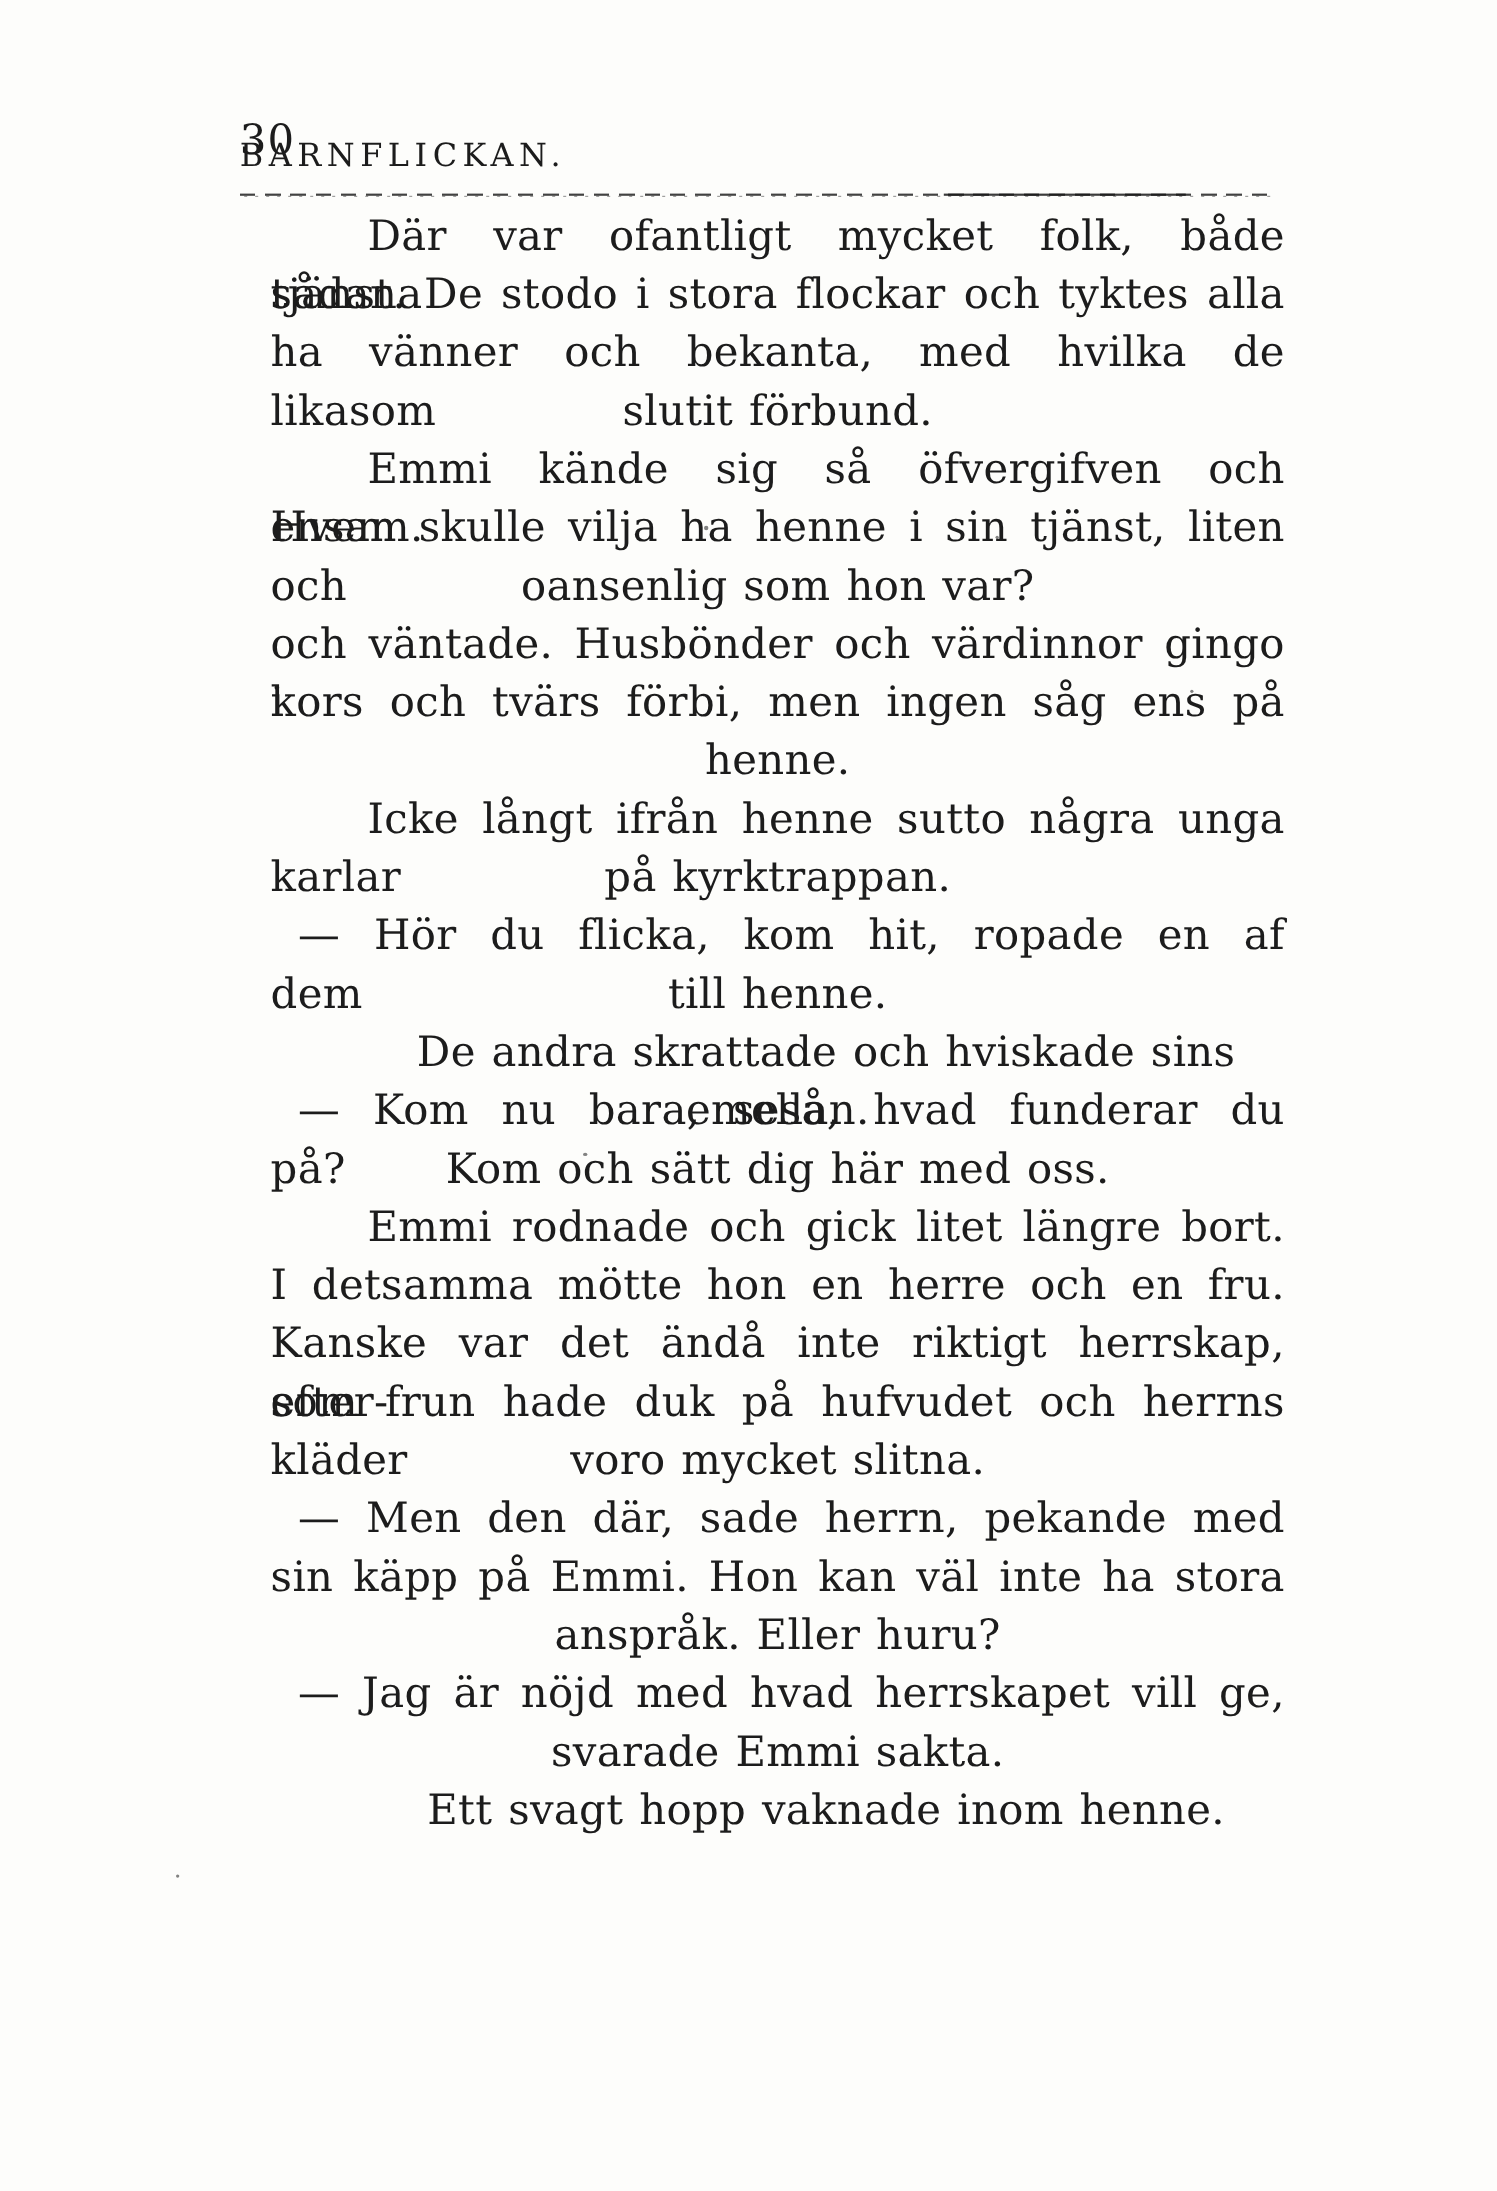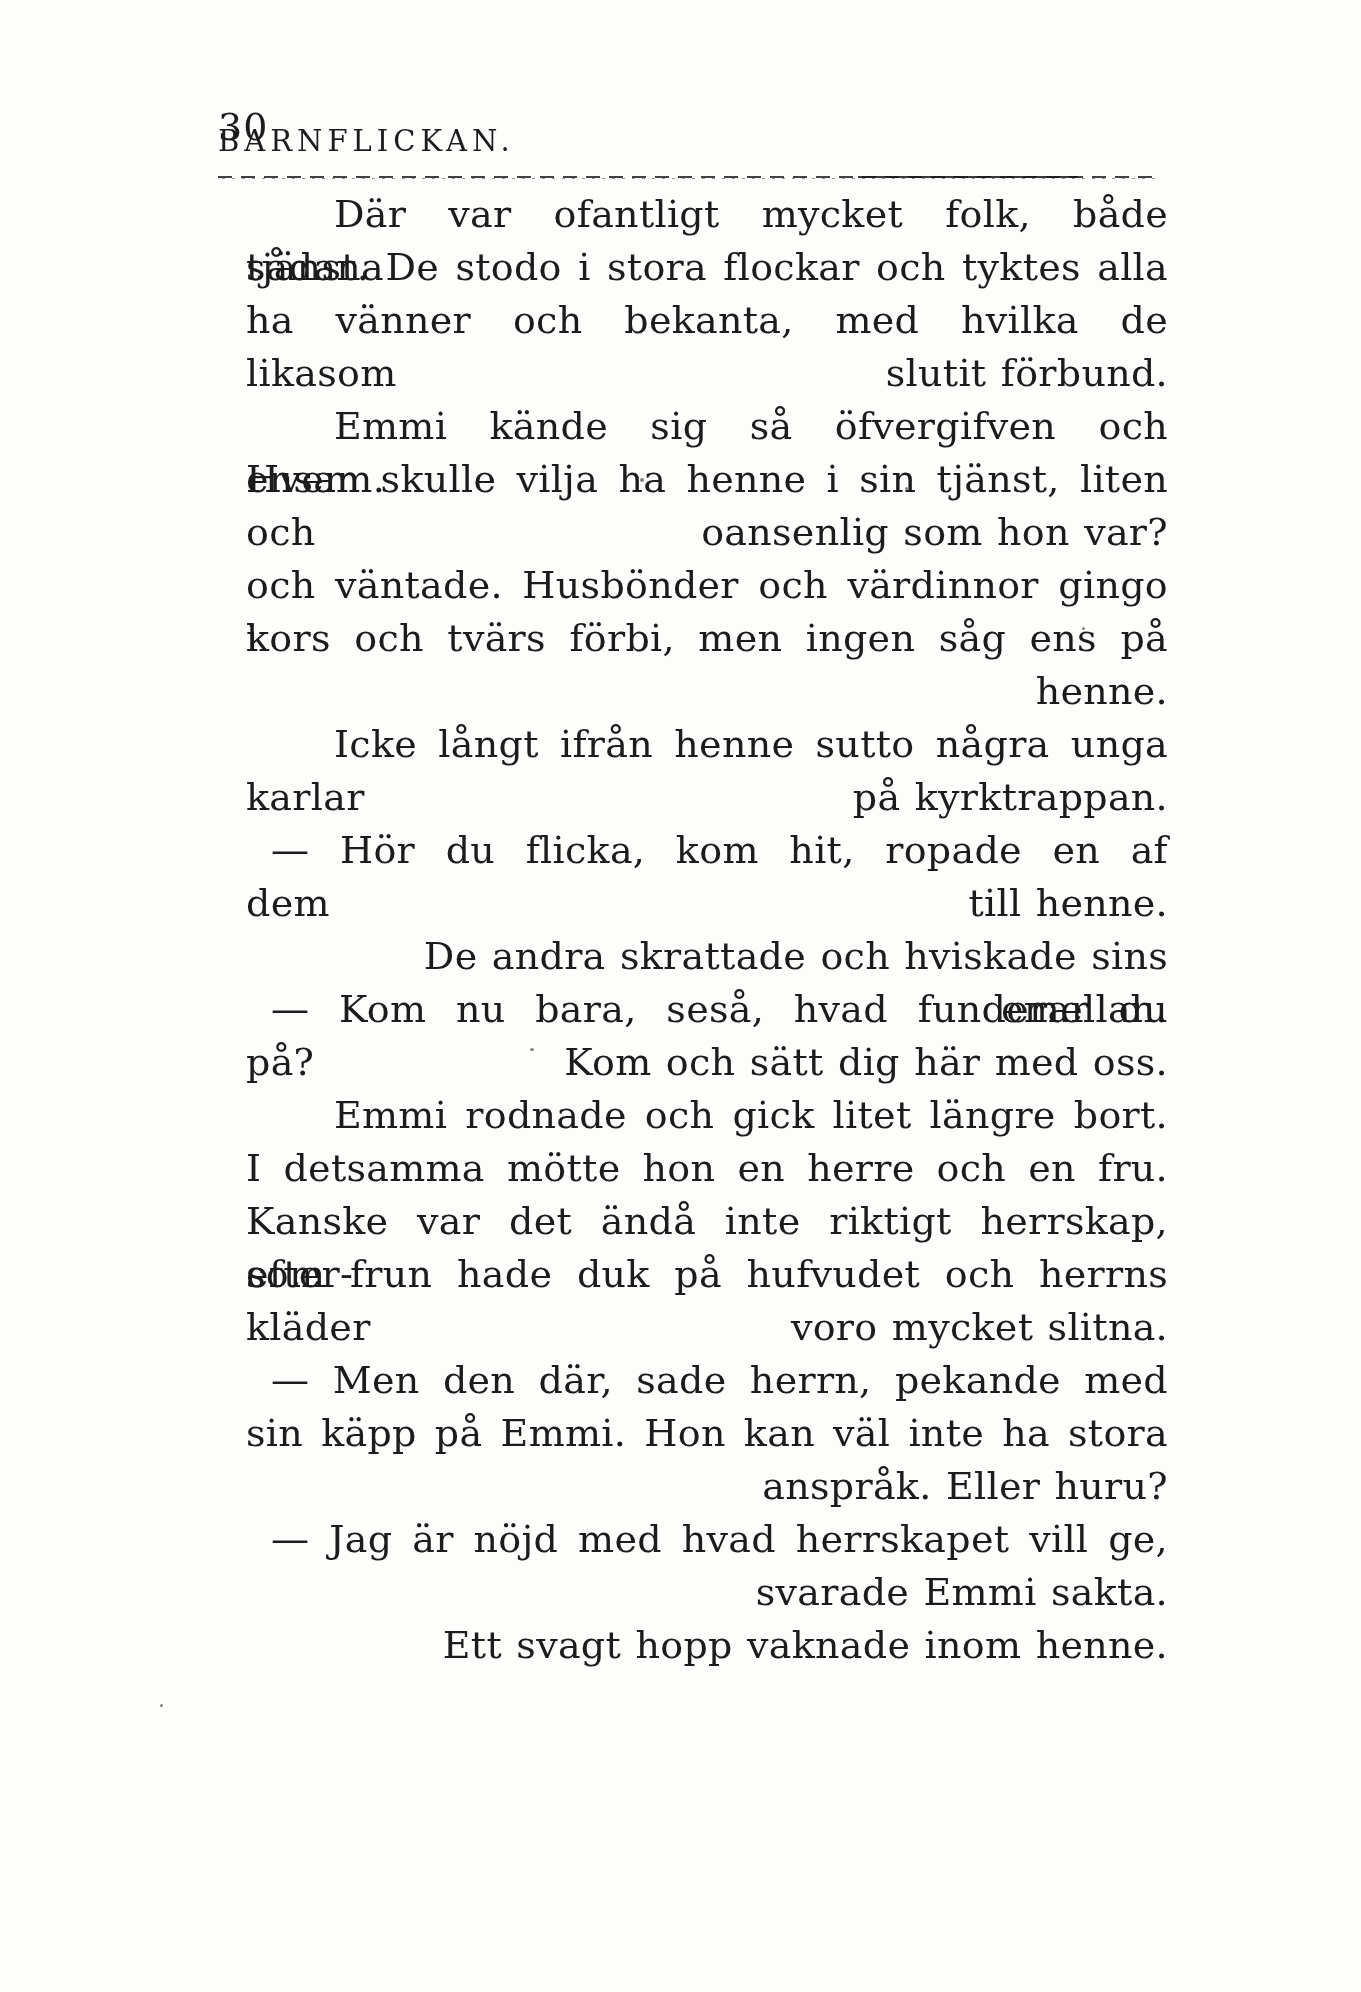--- a/index.html
+++ b/index.html
@@ -75,21 +75,21 @@
     width: 922px;
     margin-left: 28px;
   }
   .line {
     height: 53px;
     line-height: 53px;
     font-size: 38px;
     white-space: normal;
     letter-spacing: 0.3px;
     word-spacing: 2px;
-    text-align: right;
+    text-align: center;
   }
   .line.j {
     text-align: justify;
     text-align-last: justify;
   }
   .line.ind-para { text-indent: 88px; }
   .line.ind-dash { text-indent: 25px; word-spacing: 6px; }
 
   
   .speck {

